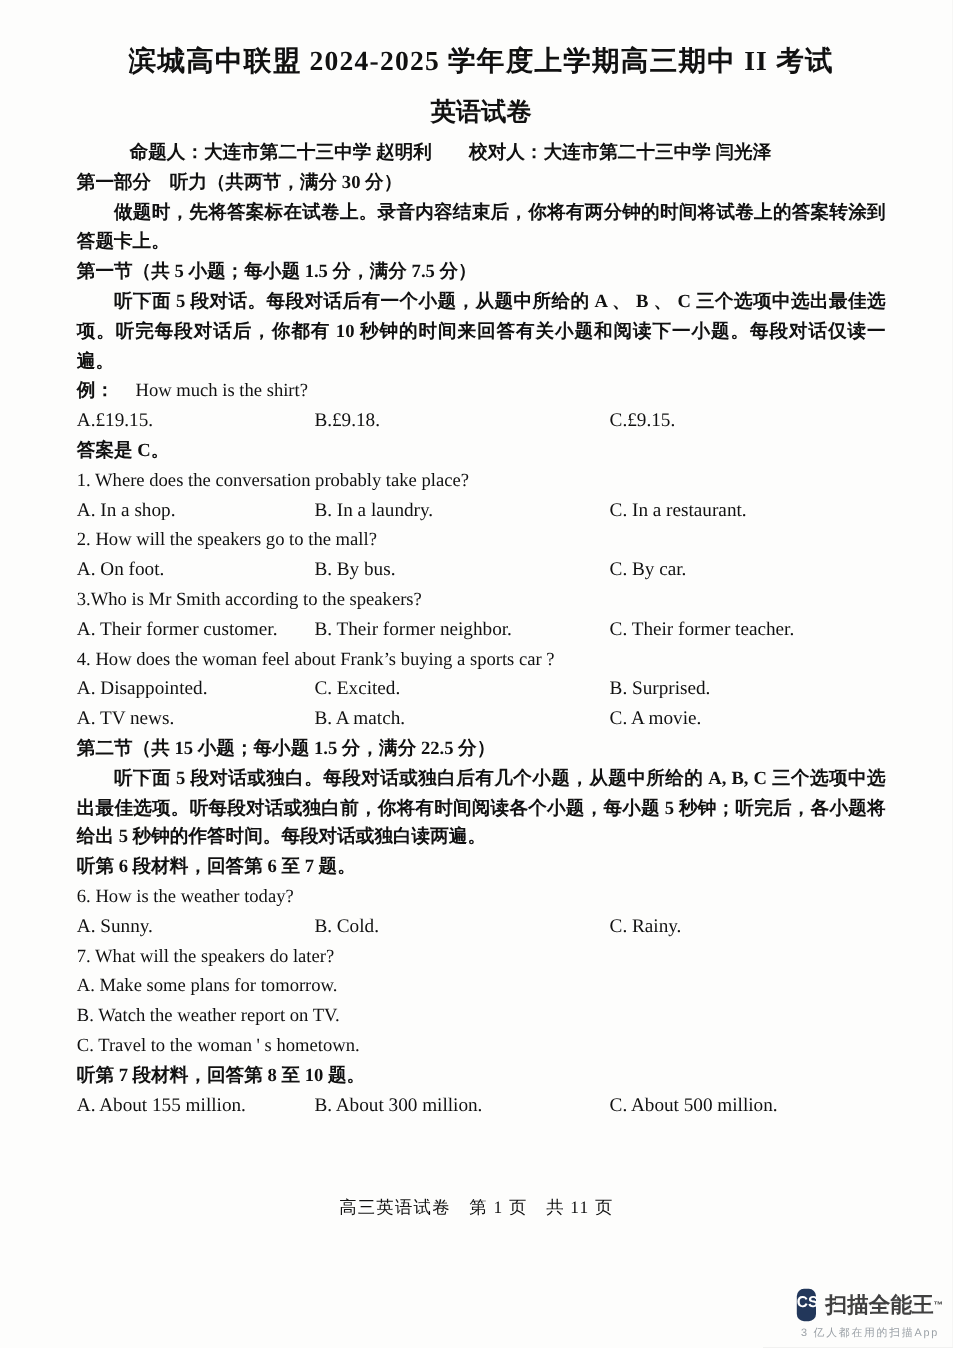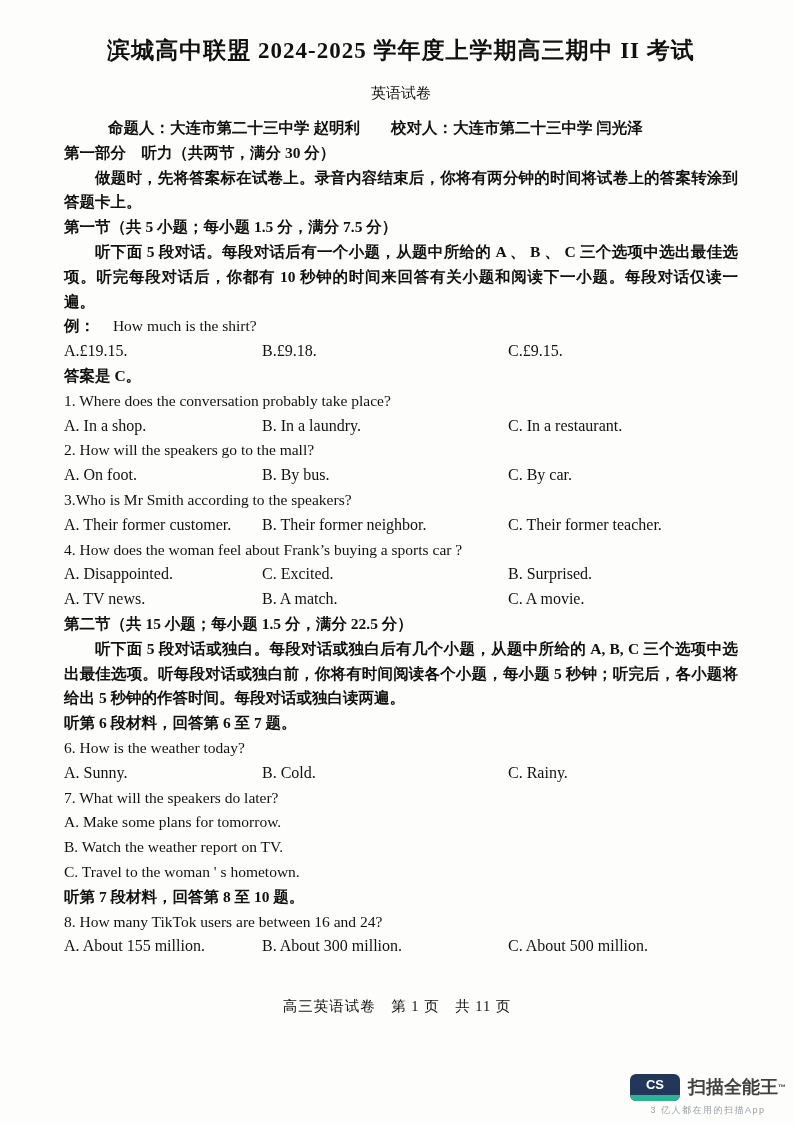--- a/index.html
+++ b/index.html
@@ -17,22 +17,22 @@
   }
   .titles { text-align: center; }
   .t1 {
     font-size: 23px;
     font-weight: 700;
     letter-spacing: 1px;
     margin: 4px 0 0 0;
     line-height: 34px;
   }
   .t2 {
-    font-size: 15px;
-    font-weight: 400;
+    font-size: 21px;
+    font-weight: 700;
     margin: 10px 0 8px 0;
     line-height: 30px;
   }
   .line { line-height: 24.8px; font-size: 15.5px; margin: 0; }
   .cn { font-weight: 600; }
   .head { font-weight: 700; }
   .meta { padding-left: 44px; }
   .para { text-indent: 2em; text-align: justify; }
   .en { font-weight: 400; }
   .opts {
@@ -54,24 +54,24 @@
   
   .wm {
     position: absolute;
     top: 1074px;
     right: 8px;
     font-family: "Liberation Sans", "DejaVu Sans", sans-serif;
     text-align: center;
   }
   .wm-row { display: flex; align-items: center; justify-content: flex-start; }
   .wm-badge {
-    width: 50px; height: 27px;
+    width: 16px; height: 27px;
     border-radius: 6px;
     background: #22375a;
-    display: flex; flex-direction: column;
+    display: flex; flex-direction: row;
     overflow: hidden;
     flex: 0 0 auto;
   }
   .wm-cs {
     flex: 1;
     color: #ffffff;
     font-weight: 700;
     font-size: 13px;
     line-height: 21px;
     text-align: center;
@@ -184,21 +184,20 @@
   <div>
     <div class="line en">7. What will the speakers do later?</div>
     <div class="line en">A. Make some plans for tomorrow.</div>
     <div class="line en">B. Watch the weather report on TV.</div>
     <div class="line en">C. Travel to the woman ' s hometown.</div>
   </div>
 
   <div class="line cn">听第 7 段材料，回答第 8 至 10 题。</div>
 
   <div>
-    <div class="line en">8. How many TikTok users are between 16 and 24?</div>
     <div class="opts">
       <span class="en">A. About 155 million.</span>
       <span class="en">B. About 300 million.</span>
       <span class="en">C. About 500 million.</span>
     </div>
   </div>
 
   <div class="footer">高三英语试卷　第 1 页　共 11 页</div>
 
   <div class="wm">

